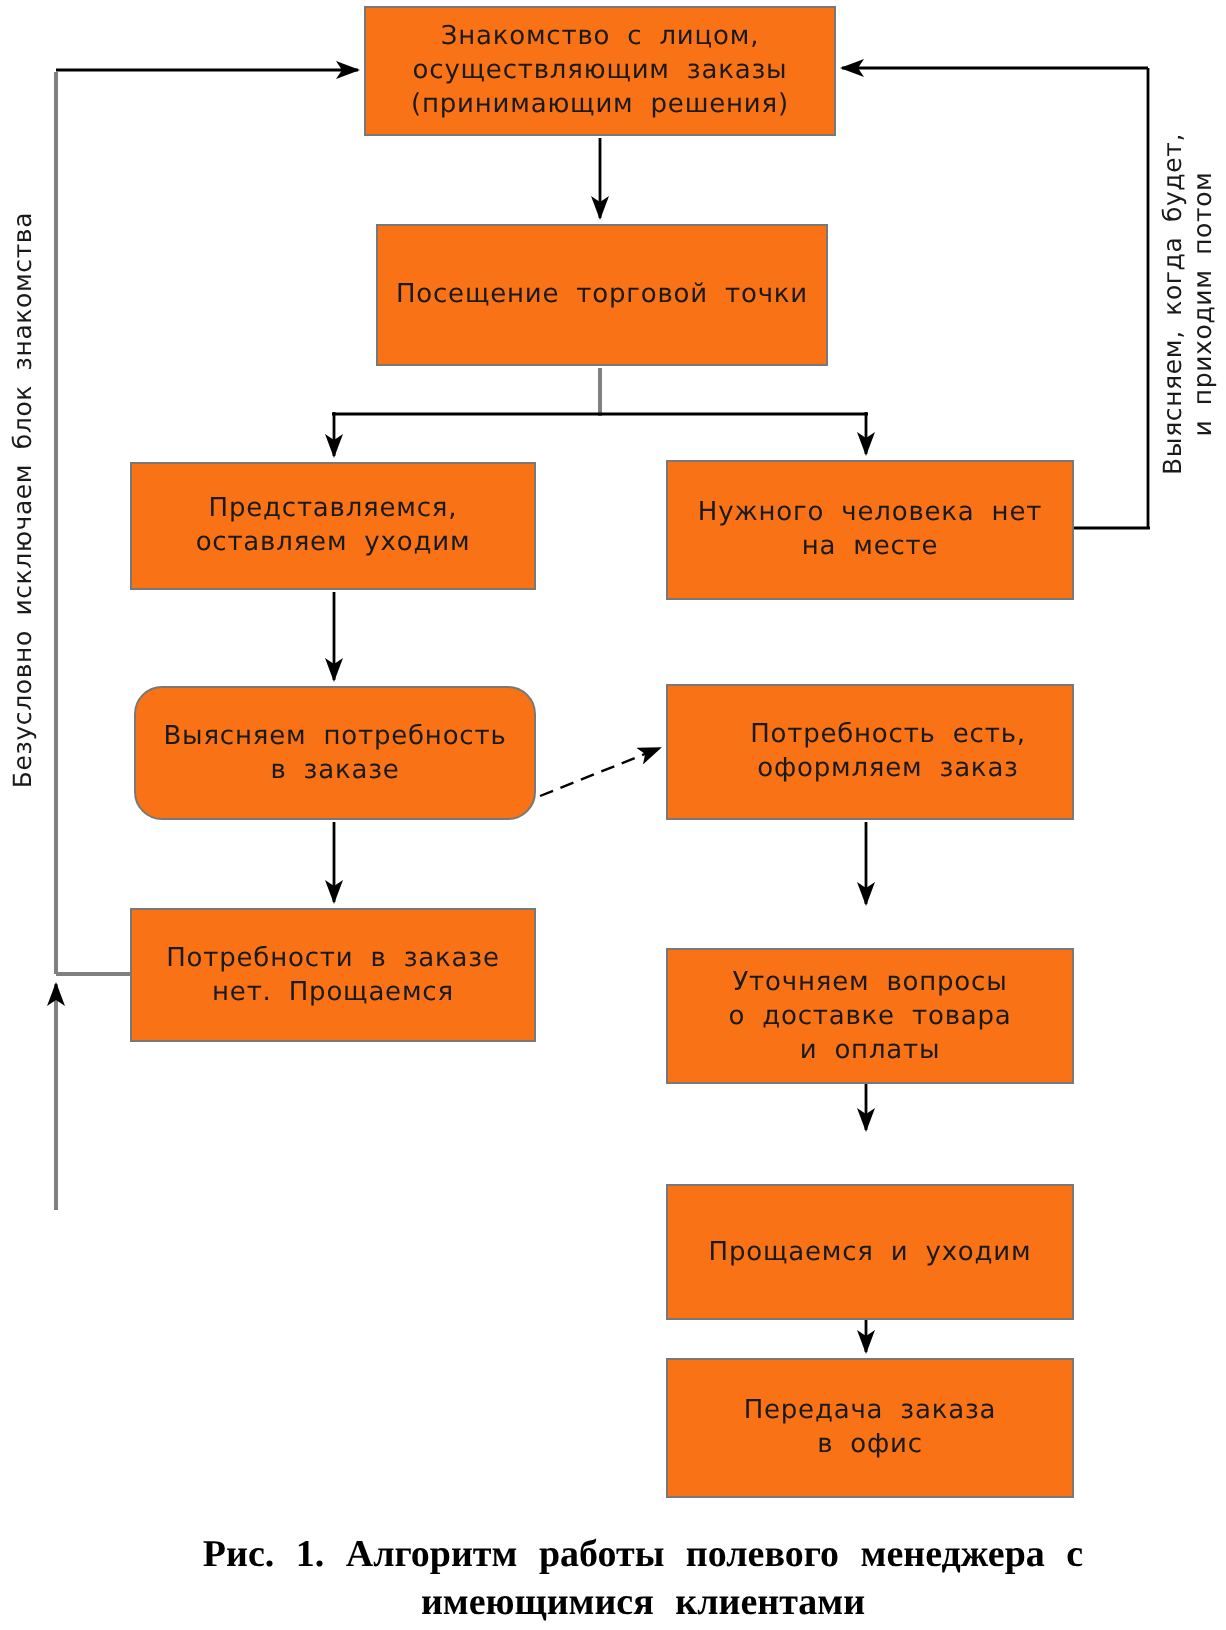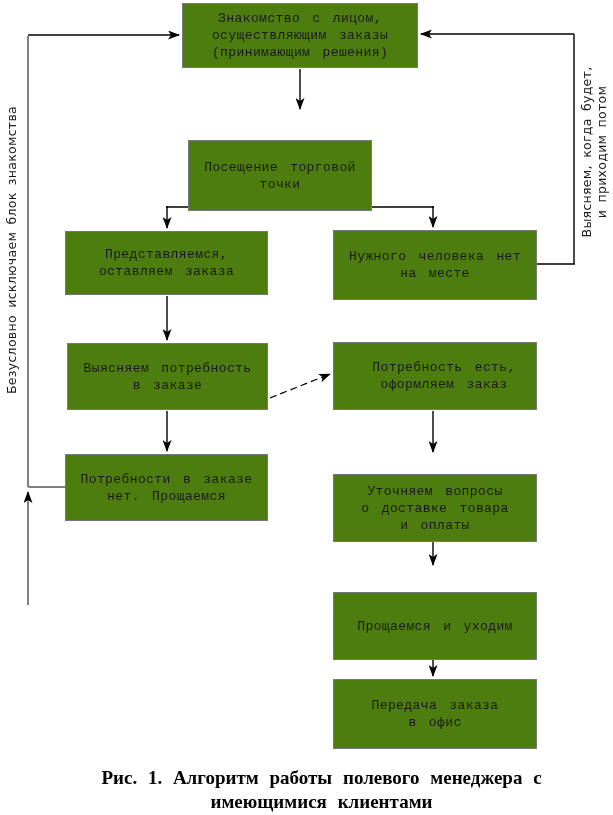--- a/index.html
+++ b/index.html
@@ -19,32 +19,31 @@
     position: absolute;
     left: 0;
     top: 0;
     width: 613px;
     height: 815px;
   }
   .node {
     position: absolute;
     box-sizing: border-box;
     border: 1.6px solid #787878;
-    background: #4d7c0f;
+    background: #f97316;
     display: flex;
     align-items: center;
     justify-content: center;
     text-align: center;
     color: #1a1a1a;
     font-size: 13px;
     line-height: 17px;
     letter-spacing: 0.4px;
     word-spacing: 4px;
     white-space: pre-line;
-    font-family: Liberation Mono, monospace;
   }
   .side-label {
     position: absolute;
     color: #1a1a1a;
     font-size: 12.5px;
     line-height: 15px;
     letter-spacing: 0.3px;
     word-spacing: 3px;
     text-align: center;
     white-space: pre-line;
@@ -72,24 +71,24 @@
     font-weight: bold;
     font-size: 19px;
     line-height: 24px;
     color: #000000;
     word-spacing: 6px;
     white-space: pre-line;
     padding-left: 15px;
   }
   
   #node-acquaintance    { left: 182px; top: 3px;   width: 236px; height: 65px; }
-  #node-visit           { left: 188px; top: 112px; width: 184px; height: 71px; margin-top: 28px; }
+  #node-visit           { left: 188px; top: 112px; width: 226px; height: 71px; }
   #node-introduce       { left: 65px;  top: 231px; width: 203px; height: 64px; }
   #node-person-absent   { left: 333px; top: 230px; width: 204px; height: 70px; text-align: center; }
-  #node-find-need       { left: 67px;  top: 343px; width: 201px; height: 67px; }
+  #node-find-need       { left: 67px;  top: 343px; width: 201px; height: 67px; border-radius: 14px; }
   #node-need-exists     { left: 333px; top: 342px; width: 204px; height: 68px; padding-left: 18px; }
   #node-no-need         { left: 65px;  top: 454px; width: 203px; height: 67px; }
   #node-clarify-delivery{ left: 333px; top: 474px; width: 204px; height: 68px; }
   #node-say-goodbye     { left: 333px; top: 568px; width: 204px; height: 68px; margin-top: 24px; }
   #node-transfer-order  { left: 333px; top: 679px; width: 204px; height: 70px; }
 </style>
 </head>
 <body>
 
 <div id="canvas">
@@ -126,21 +125,21 @@
     </g>
   </svg>
 
   <div class="node" id="node-acquaintance">Знакомство с лицом,
 осуществляющим заказы
 (принимающим решения)</div>
 
   <div class="node" id="node-visit">Посещение торговой точки</div>
 
   <div class="node" id="node-introduce">Представляемся,
-оставляем заказа</div>
+оставляем уходим</div>
 
   <div class="node" id="node-person-absent">Нужного человека нет
 на месте</div>
 
   <div class="node" id="node-find-need">Выясняем потребность
 в заказе</div>
 
   <div class="node" id="node-need-exists">Потребность есть,
 оформляем заказ</div>
 

